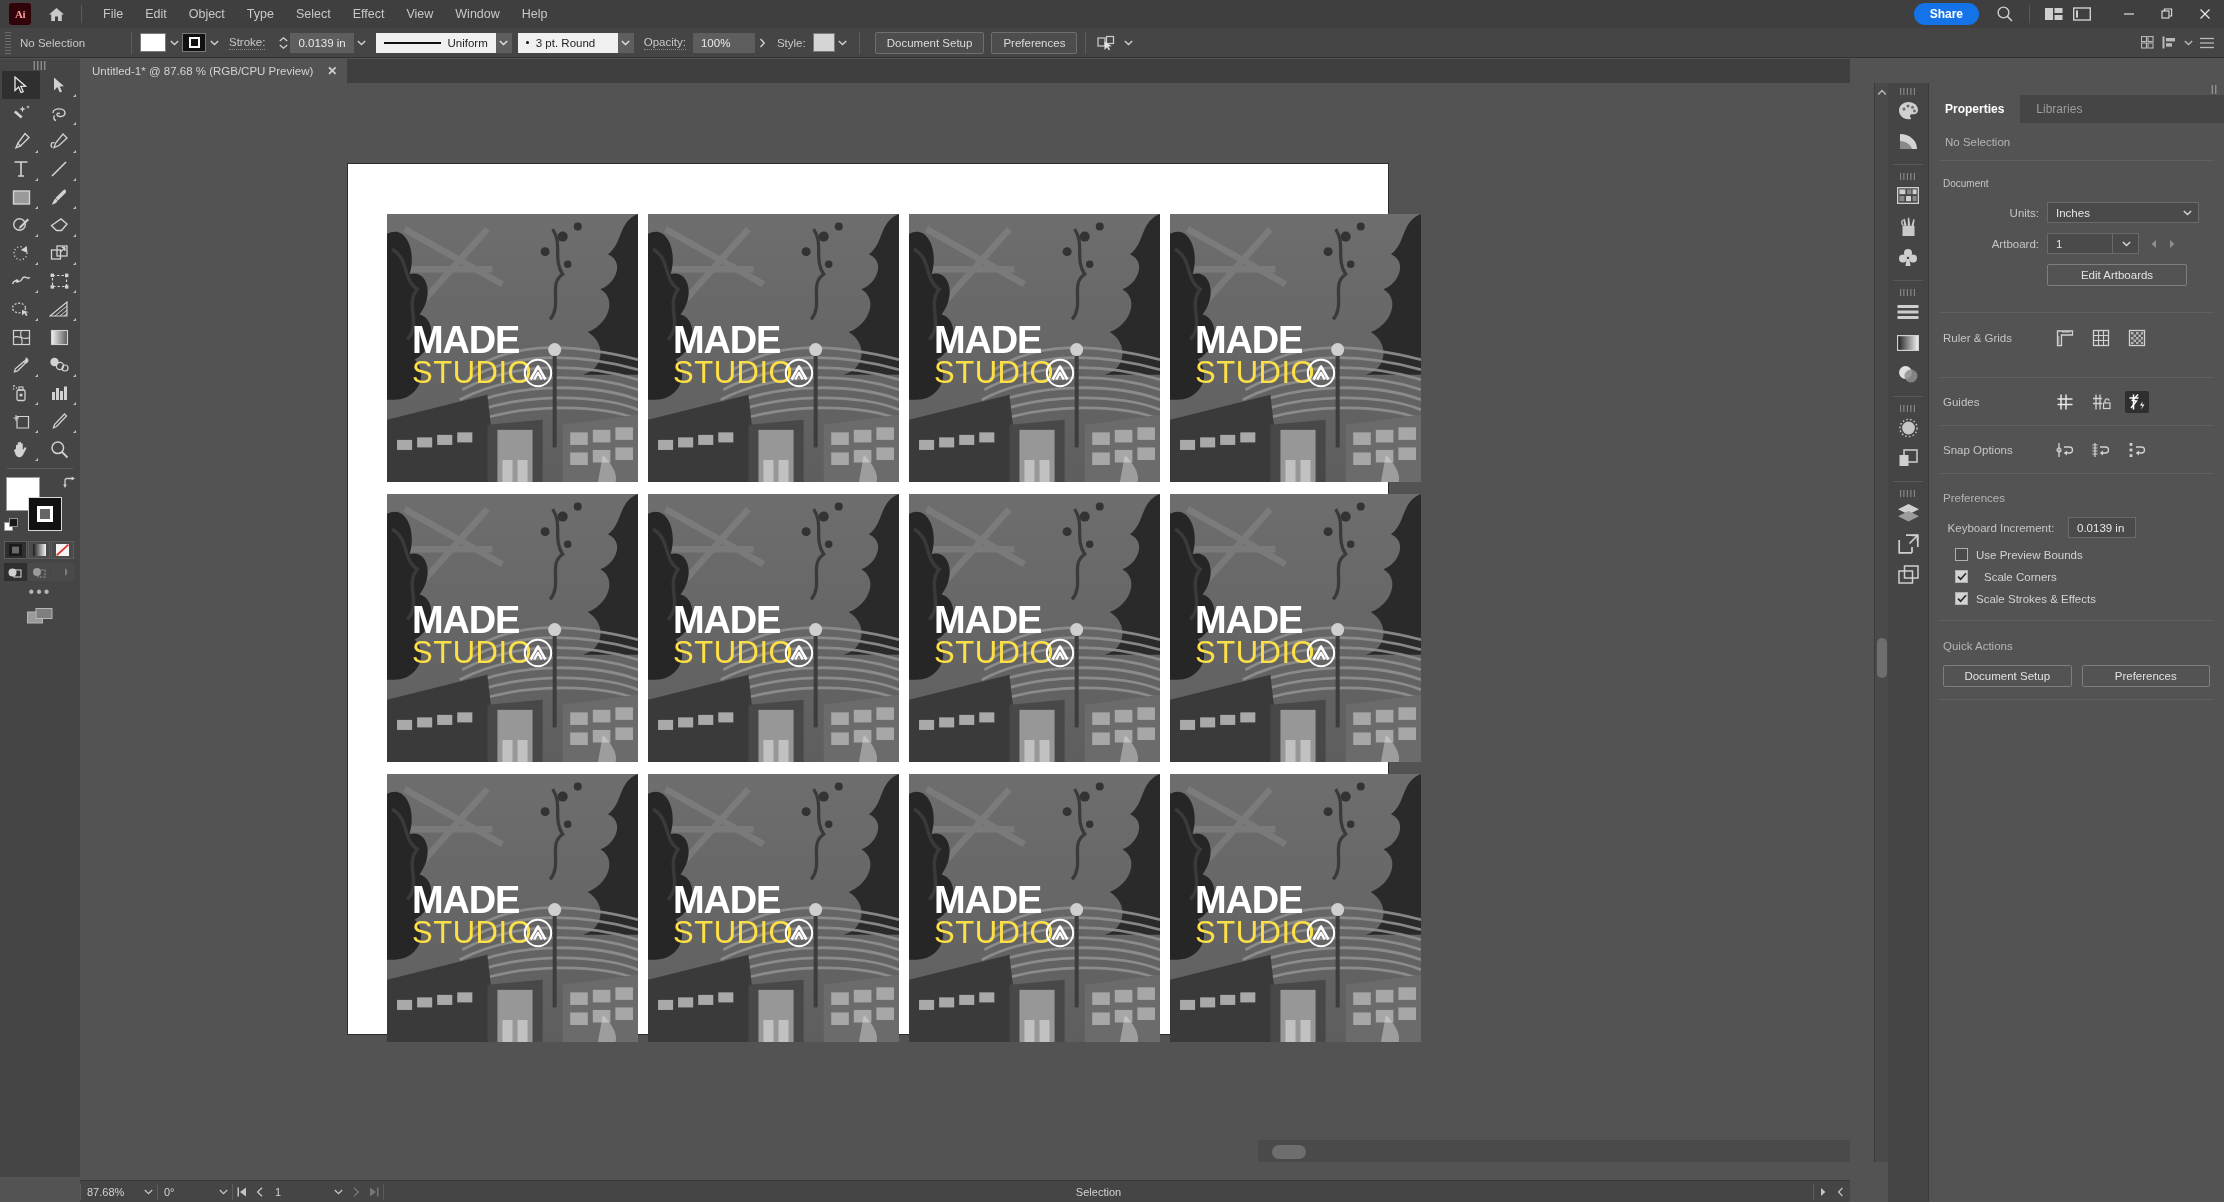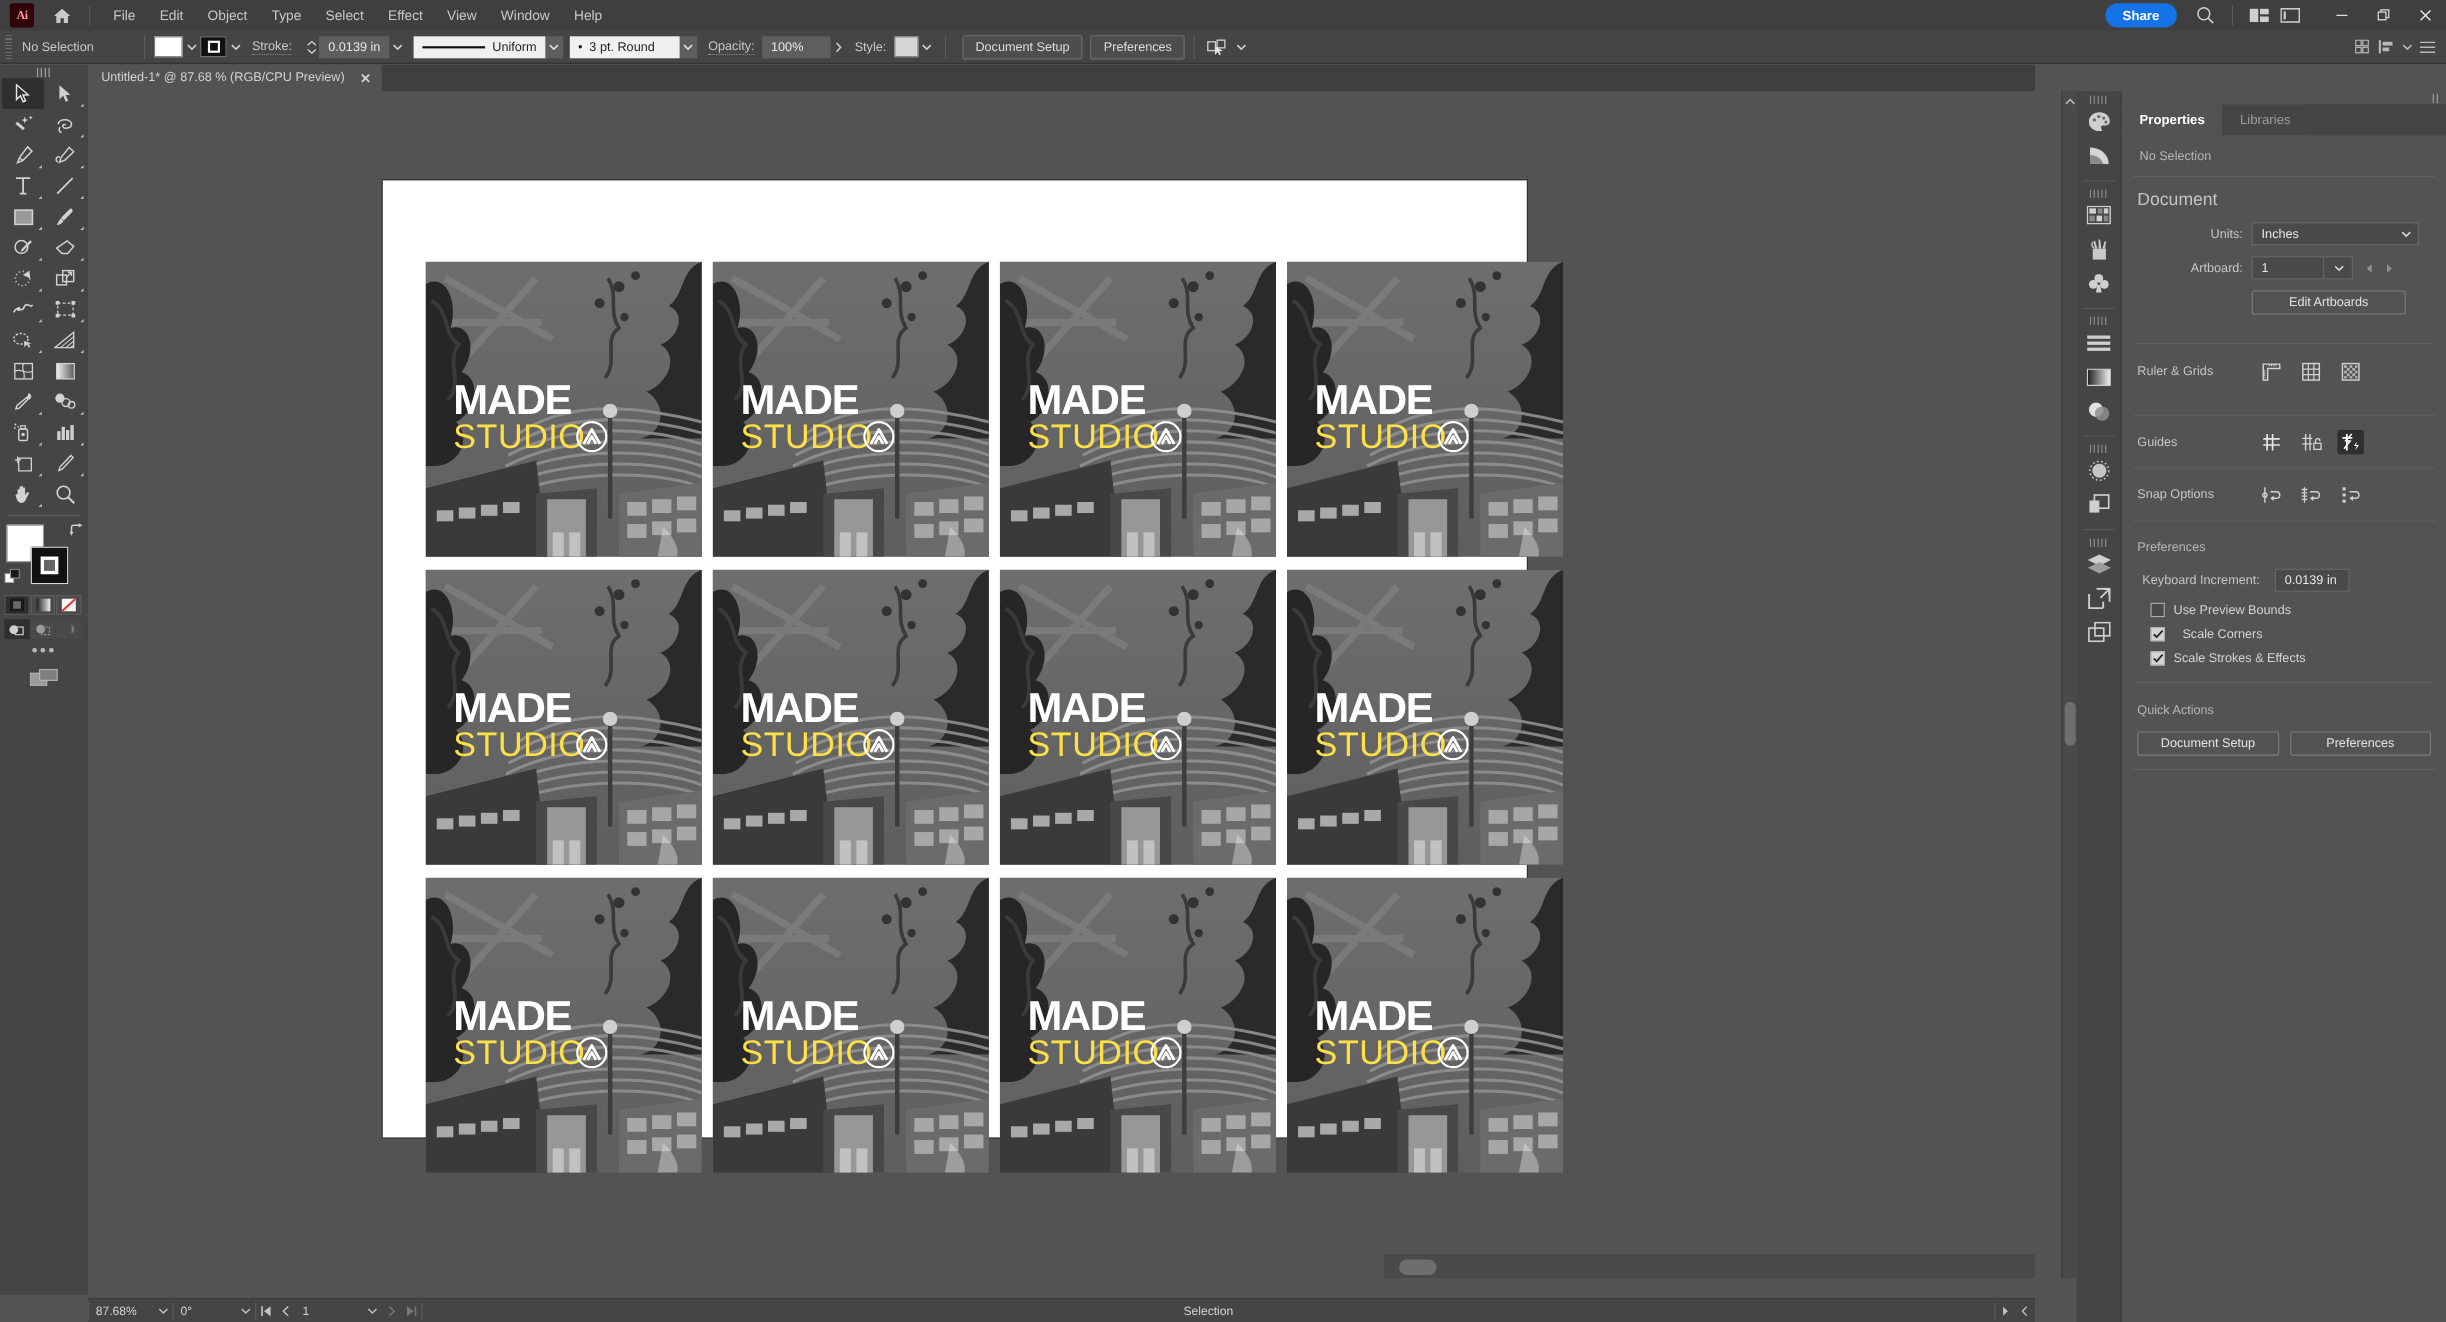--- a/index.html
+++ b/index.html
@@ -136,21 +136,21 @@
   
   .canvaswrap {
     position:absolute; left:80px; top:83px; width:1770px; height:1079px;
     background:#535353; overflow:hidden;
   }
   .artboard {
     position:absolute; left:268px; top:81px; width:1040px; height:870px;
     background:#ffffff; box-shadow:0 0 0 1px #2d2d2d;
   }
   .tilegrid {
-    position:absolute; left:39px; top:74px;
+    position:absolute; left:39px; top:50px;
     display:grid; grid-template-columns:repeat(4, 251px);
     grid-template-rows:repeat(3, 268px);
     column-gap:10px; row-gap:12px;
   }
   .tile { position:relative; overflow:hidden; background:#5c5c5c; }
   .tile .photo { position:absolute; inset:0; }
   .tile .logo {
     position:absolute; left:10%; top:41%; width:80%;
     display:flex; flex-direction:column; align-items:flex-start;
   }
@@ -209,21 +209,21 @@
     justify-content:flex-end; padding-right:6px; }
   .panel-collapse b { color:#9a9a9a; font-size:9px; letter-spacing:1px; }
   .panel-tabs { display:flex; height:28px; background:#454545; }
   .ptab { padding:0 16px; height:28px; display:flex; align-items:center;
     color:#9d9d9d; font-size:12px; }
   .ptab.active { background:#535353; color:#fff; font-weight:bold; }
   .ptab-fill { flex:1; background:#454545; }
 
   .p-section { padding:10px 14px 8px; }
   .p-row { display:flex; align-items:center; margin-bottom:10px; }
-  .p-title { color:#c5c5c5; font-size:16px;margin-top:48px; }
+  .p-title { color:#c5c5c5; font-size:10px;margin-top:48px; }
   .p-sub { color:#b5b5b5; font-size:11.5px; }
   .p-label { color:#c5c5c5; font-size:11.5px; text-align:right; }
   .p-divider { height:1px; background:#5f5f5f; margin:2px 10px; }
   .p-select {
     background:#4a4a4a; border:1px solid #6a6a6a; color:#e6e6e6;
     font-size:11.5px; height:21px; display:flex; align-items:center;
     justify-content:space-between; padding:0 6px 0 8px;
   }
   .p-field {
     background:#4a4a4a; border:1px solid #6a6a6a; color:#e6e6e6;

